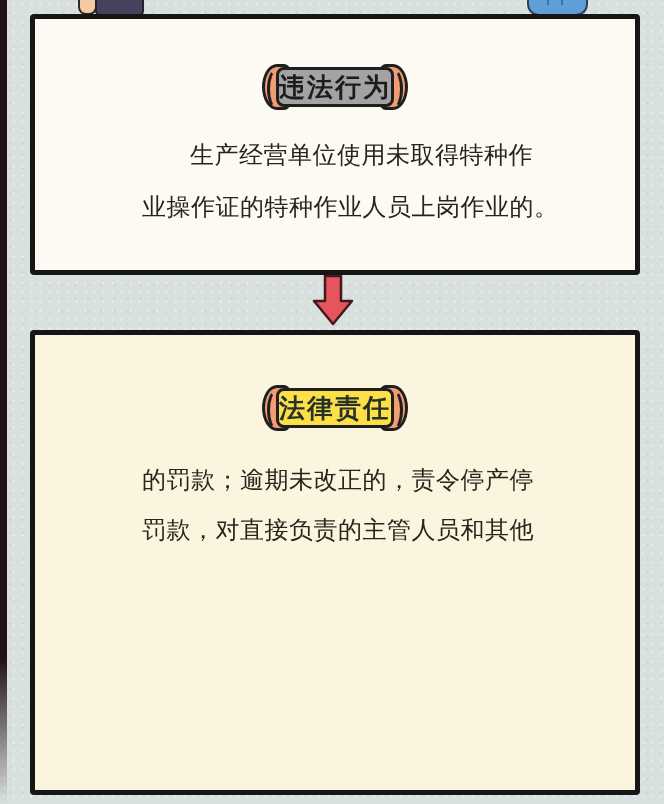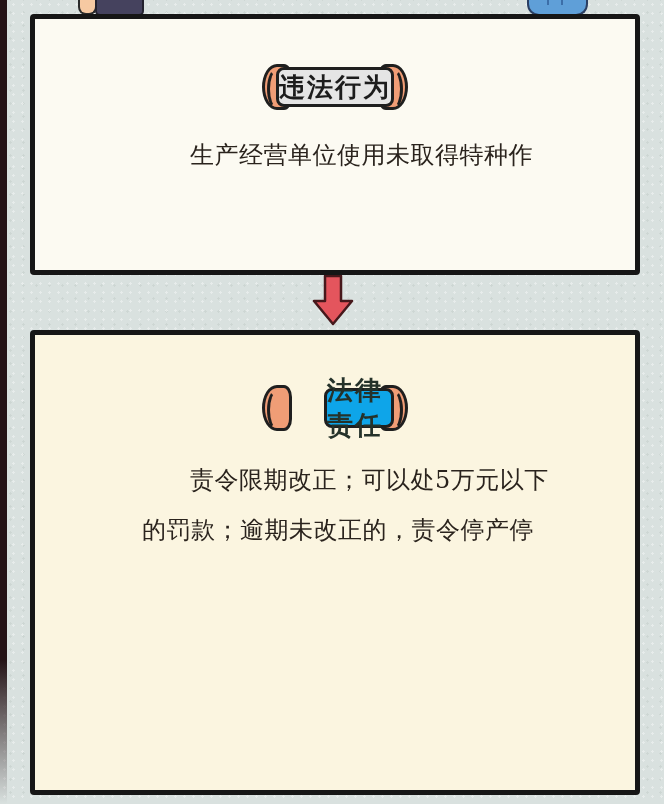--- a/index.html
+++ b/index.html
@@ -65,33 +65,33 @@
        border:3px solid transparent;border-right-color:#1f1f1f;border-radius:50%;}
   .badge-box{
     position:absolute;left:14px;right:14px;top:3px;bottom:3px;
     border:3px solid #1f1f1f;border-radius:8px;
     display:flex;align-items:center;justify-content:center;
     font-weight:700;font-size:26px;letter-spacing:2px;color:#1c1c1c;
   }
   .badge-1 .badge-box{background:#fdfdf9;top:45px;}
   .badge-1{top:45px;}
   .badge-2{top:50px;}
-  .badge-1 .badge-box{top:3px;background:#e5e5e5;}
-  .badge-2 .badge-box{background:#0ea5e9;color:#25322a;margin-left:48px;}
+  .badge-1 .badge-box{top:3px;background:#a3a3a3;}
+  .badge-2 .badge-box{background:#fde047;color:#25322a;}
 
   
   .body-text{
     position:absolute;left:107px;width:460px;
     font-family:"DejaVu Serif","Liberation Serif",serif;
     font-size:24px;letter-spacing:.5px;color:#2a231d;
   }
   .card-1 .body-text{top:110px;line-height:52px;}
   .card-2 .body-text{top:120px;line-height:50px;}
   .t-line{white-space:nowrap;}
-  .t-line.indent{text-indent:2em;}
+  .t-line.indent{text-indent:2em;font-family:Liberation Serif, serif;}
 
   
   .down-arrow{position:absolute;left:310px;top:275px;width:46px;height:51px;}
 </style>
 </head>
 <body>
 
 <div class="canvas">
 
   <div class="left-strip"></div>
@@ -108,32 +108,33 @@
   </div>
 
   <div class="card card-1">
     <div class="badge badge-1">
       <div class="cap cap-left"></div>
       <div class="cap cap-right"></div>
       <div class="badge-box">违法行为</div>
     </div>
     <div class="body-text">
       <div class="t-line indent">生产经营单位使用未取得特种作</div>
+      <div class="t-line">业操作证的特种作业人员上岗作业的。</div>
     </div>
   </div>
 
   <svg class="down-arrow" viewBox="0 0 46 51" xmlns="http://www.w3.org/2000/svg">
     <path d="M15 1 H31 V26 H42 L23 49 L4 26 H15 Z" fill="#e4555d" stroke="#46181b" stroke-width="2.5" stroke-linejoin="round"></path>
   </svg>
 
   <div class="card card-2">
     <div class="badge badge-2">
       <div class="cap cap-left"></div>
       <div class="cap cap-right"></div>
       <div class="badge-box">法律责任</div>
     </div>
     <div class="body-text">
-      <div class="t-line indent">责令限期改正；可以处5万元以下</div>
       <div class="t-line">的罚款；逾期未改正的，责令停产停</div>
+      <div class="t-line">罚款，对直接负责的主管人员和其他</div>
     </div>
   </div>
 
 </div>
 
 </body></html>

